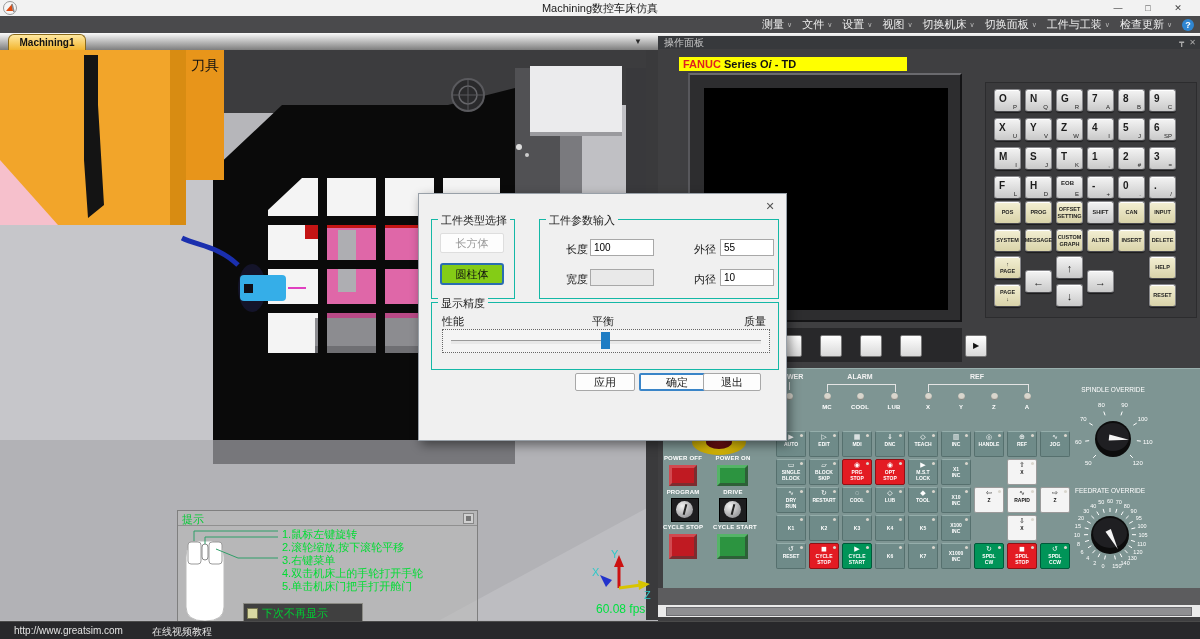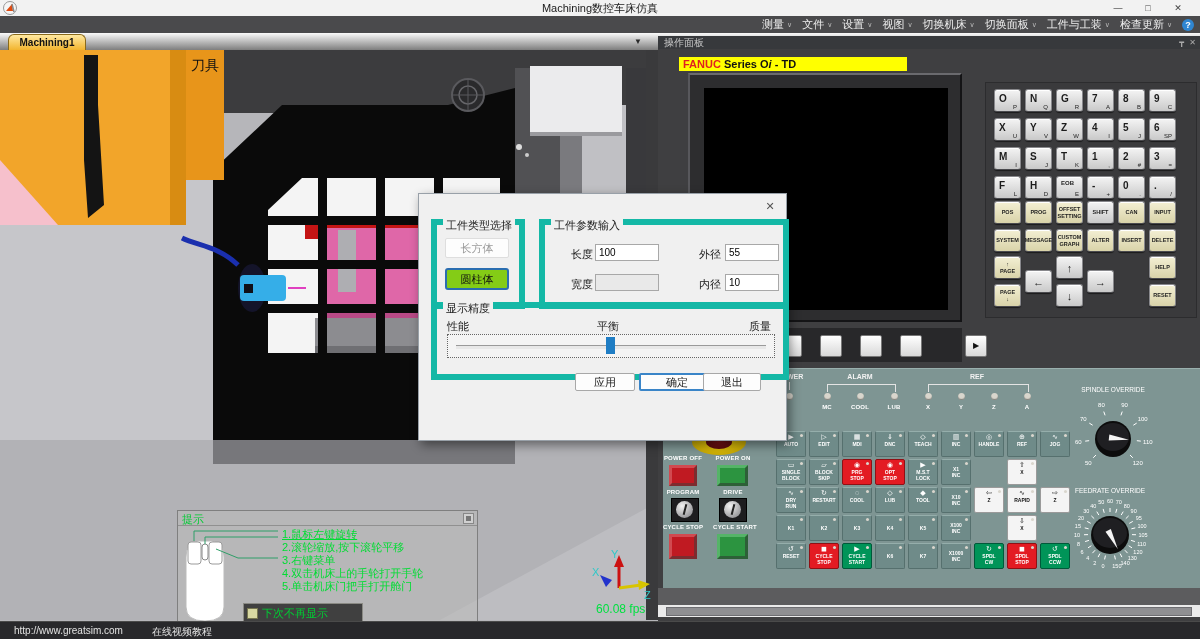--- a/index.html
+++ b/index.html
@@ -15,21 +15,21 @@
   .menu-item{color:#eeeeee;font-size:11px;padding:0 5px;white-space:nowrap;display:flex;align-items:center;}
   .menu-caret{color:#b8b8b8;font-size:7px;margin-left:3px;}
   .help-bub{width:12px;height:12px;border-radius:50%;background:#2f86d2;color:#fff;font-size:9px;font-weight:bold;text-align:center;line-height:12px;margin-left:5px;}
   
   .tabstrip{left:0;top:33px;width:1200px;height:17px;background:linear-gradient(#fafafa,#7e7e7e);}
   .doc-tab{left:8px;top:1px;width:78px;height:16px;background:linear-gradient(#ffe9a0,#f2b42e);border:1px solid #8a6a1a;border-bottom:none;border-radius:6px 6px 0 0;font-size:10px;font-weight:bold;color:#111;text-align:center;line-height:15px;box-sizing:border-box;}
   .vp-drop{left:630px;top:3px;width:16px;height:12px;color:#2a2a2a;font-size:8px;text-align:center;line-height:12px;}
   
   .dialog{left:418px;top:193px;width:367px;height:246px;background:#f0f0f0;border:1px solid #98a0a8;box-shadow:3px 4px 10px rgba(0,0,0,.45);z-index:50;font-size:11px;color:#1a1a1a;}
   .dlg-close{left:340px;top:4px;width:22px;height:16px;text-align:center;color:#555;font-size:11px;line-height:16px;}
-  .group{border:6px solid #14b8a6;}
+  .group{border:1px solid #14b8a6;}
   .group-label{position:absolute;top:-7px;left:6px;background:#f0f0f0;padding:0 3px;font-size:11px;}
   .sim-btn{background:#fdfdfd;border:1px solid #c8c8c8;border-radius:2px;text-align:center;font-size:11px;box-sizing:border-box;}
   .sim-btn.disabled{color:#9a9a9a;border-color:#dedede;}
   .sim-btn.selected{background:#84cc16;border:2px solid #2a6db0;border-radius:3px;color:#111;}
   .fld-label{font-size:11px;}
   .fld-input{position:absolute;border:1px solid #a8a8a8;background:#fff;font-size:10px;font-family:"Liberation Sans",sans-serif;padding:0 0 0 3px;box-sizing:border-box;height:17px;}
   .fld-input:disabled{background:#e9e9e9;}
   .slider-box{border:1px dotted #666;background:#f4f4f4;}
   .slider-track{position:absolute;left:8px;right:8px;top:10px;height:3px;background:#e8e8e8;border-top:1px solid #9a9a9a;}
   .slider-thumb{position:absolute;left:158px;top:2px;width:9px;height:17px;background:#1f7dc4;}
@@ -235,21 +235,21 @@
     <svg class="abs" style="left:0;top:14px" width="110" height="104">
       <path d="M8,32 Q8,18 20,16 L34,16 Q46,18 46,32 L46,82 Q46,96 27,96 Q8,96 8,82 Z" fill="#ffffff" stroke="#bbb"></path>
       <rect x="10" y="17" width="13" height="22" rx="3" fill="#fff" stroke="#9a9a9a"></rect>
       <rect x="31" y="17" width="13" height="22" rx="3" fill="#fff" stroke="#9a9a9a"></rect>
       <rect x="24" y="19" width="6" height="16" rx="3" fill="#fff" stroke="#888"></rect>
       <polyline points="16,16 16,6 100,6" fill="none" stroke="#2f9e68" stroke-width="1"></polyline>
       <polyline points="27,19 27,12 100,12" fill="none" stroke="#2f9e68" stroke-width="1"></polyline>
       <polyline points="38,24 60,33 100,33" fill="none" stroke="#2f9e68" stroke-width="1"></polyline>
     </svg>
     <div id="hint-lines">
-        <div class="hint-line" style="top: 16px; text-decoration: underline;">1.鼠标左键旋转</div>
+        <div class="hint-line" style="top: 16px;">1.鼠标左键旋转</div>
         <div class="hint-line" style="top: 29px;">2.滚轮缩放,按下滚轮平移</div>
         <div class="hint-line" style="top: 42px;">3.右键菜单</div>
         <div class="hint-line" style="top: 55px;">4.双击机床上的手轮打开手轮</div>
         <div class="hint-line" style="top: 68px;">5.单击机床门把手打开舱门</div>
       </div>
     <div class="hint-chk">
       <span class="hint-chkbox"></span>
       <span class="hint-chklabel">下次不再显示</span>
     </div>
   </div>

